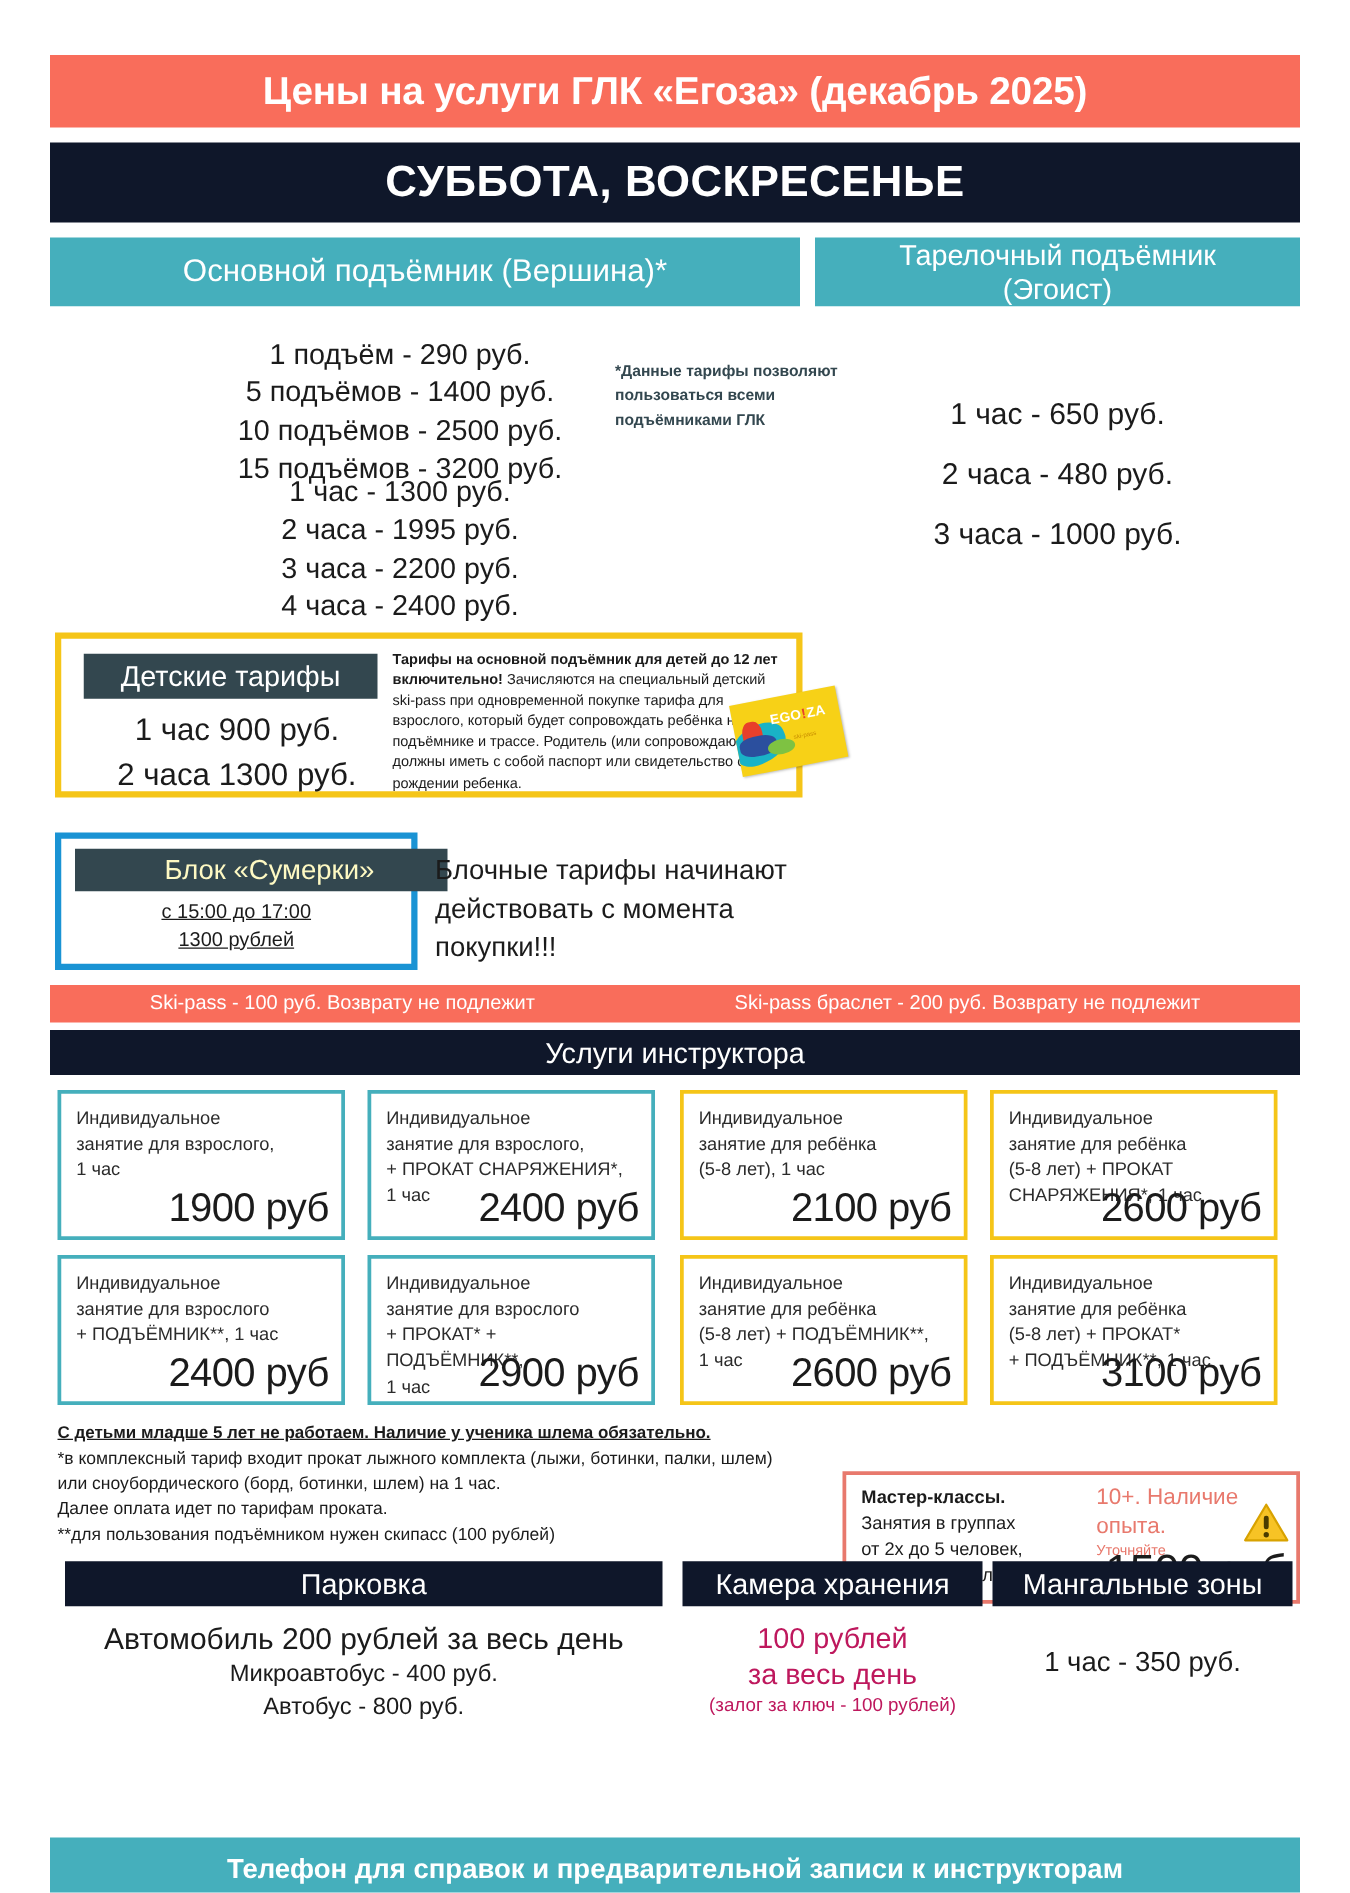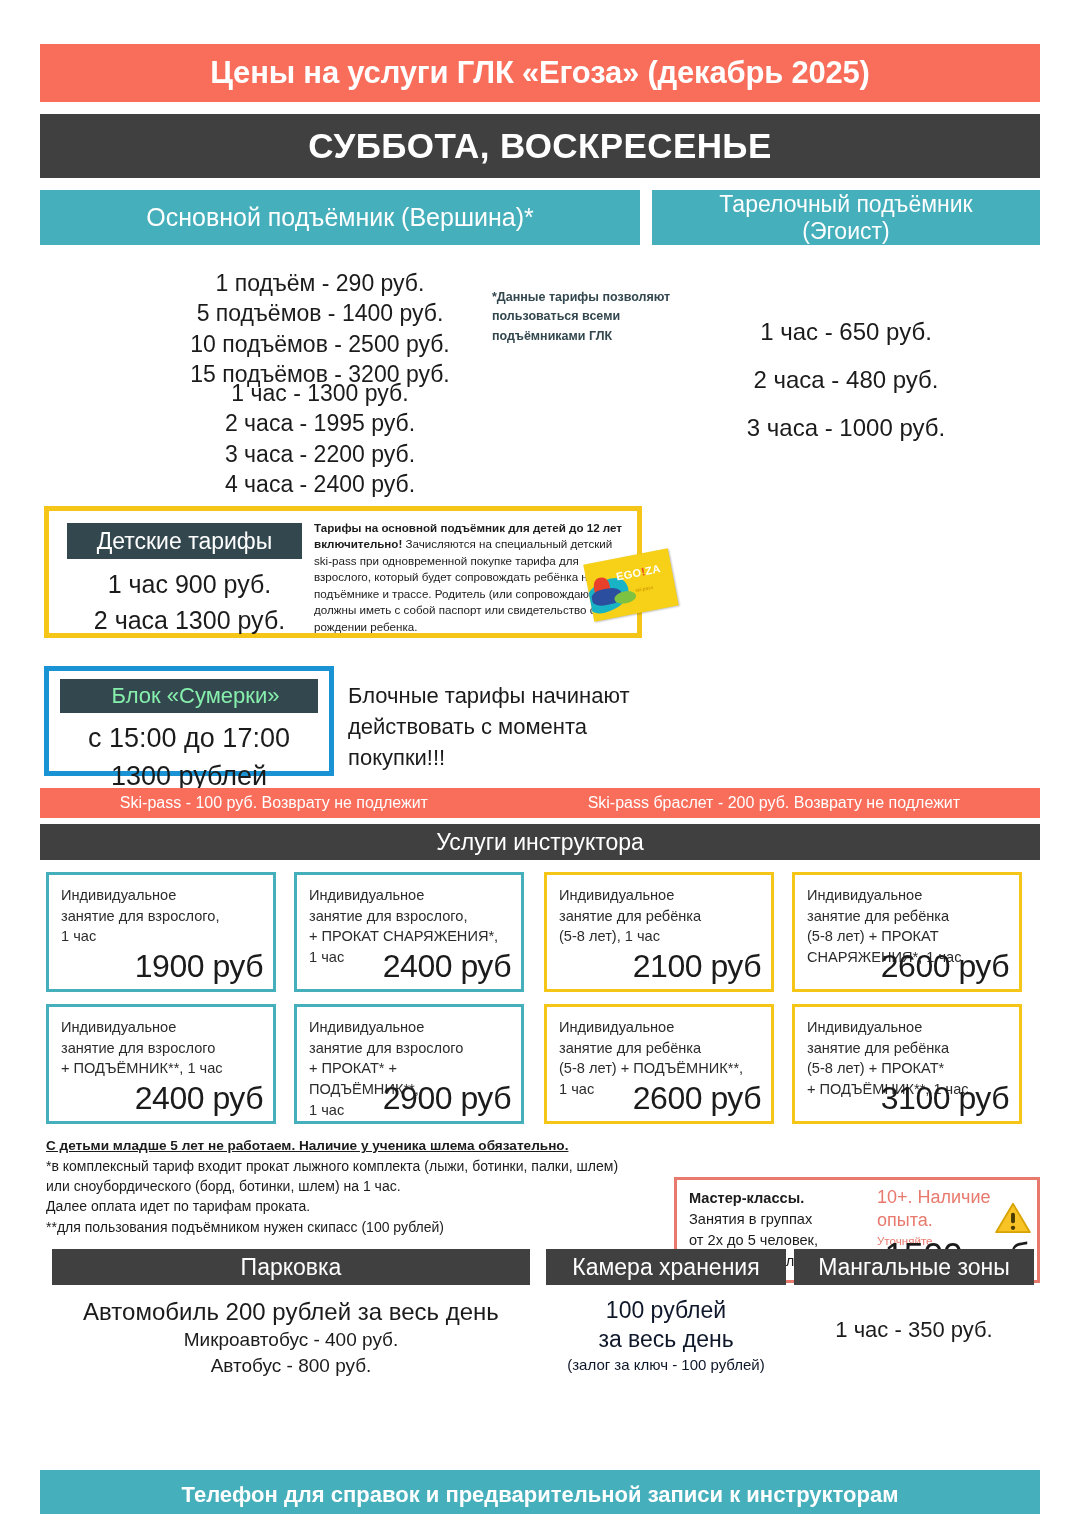--- a/index.html
+++ b/index.html
@@ -17,21 +17,21 @@
   
   .bar {
     position: absolute;
     display: flex;
     align-items: center;
     justify-content: center;
     text-align: center;
     color: #ffffff;
   }
   .bar-coral { background: #f96d5b; }
-  .bar-dark  { background: #404040; }
+  .bar-dark  { background: #0f172a; }
   .bar-teal  { background: #45afbc; }
 
   #title-bar {
     left: 40px; top: 44px; width: 1000px; height: 58px;
     font-size: 31px; font-weight: bold; letter-spacing: -0.2px;
   }
   #day-bar {
     left: 40px; top: 114px; width: 1000px; height: 64px;
     font-size: 35px; font-weight: bold; letter-spacing: 0.4px;
   }
@@ -114,27 +114,27 @@
   #skipass-card .card-sub {
     position: absolute; left: 46px; top: 32px; font-size: 5px; color: #c98f00;
   }
 
   
   #sumerki-box {
     position: absolute; left: 44px; top: 666px; width: 290px; height: 110px;
     border: 5px solid #1a93d4; background: #fff;
   }
   #sumerki-head {
-    position: absolute; left: 11px; top: 8px; width: 258px; height: 34px;
-    background: #33474f; color: #86efac; font-size: 22px;
+    position: absolute; left: 11px; top: 8px; width: 298px; height: 34px;
+    background: #33474f; color: #fef9c3; font-size: 22px;
     display: flex; align-items: center; justify-content: center; padding-left: 13px;
   }
   #sumerki-prices {
     position: absolute; left: 11px; top: 48px; width: 258px;
-    text-align: center; font-size: 27px; line-height: 1.42; color: #1b1b1b;
+    text-align: center; font-size: 16px; line-height: 1.42; color: #1b1b1b; text-decoration: underline;
   }
   #block-note {
     position: absolute; left: 348px; top: 680px; width: 330px;
     font-size: 22px; line-height: 1.42; color: #1b1b1b;
   }
 
   
   #skipass-strip {
     left: 40px; top: 788px; width: 1000px; height: 30px;
     justify-content: space-around; font-size: 16px;
@@ -196,21 +196,21 @@
   #bbq-head       { left: 794px; top: 1249px; width: 240px; height: 36px; font-size: 23px; }
 
   #parking-body {
     position: absolute; left: 52px; top: 1296px; width: 478px;
     text-align: center; color: #1b1b1b;
   }
   #parking-body .l1 { font-size: 24px; line-height: 1.3; }
   #parking-body .l2 { font-size: 19px; line-height: 1.35; }
   #storage-body {
     position: absolute; left: 546px; top: 1296px; width: 240px;
-    text-align: center; color: #0f172a;
+    text-align: center; color: #be185d;
   }
   #storage-body .l1 { font-size: 23px; line-height: 1.28; }
   #storage-body .l2 { font-size: 15px; line-height: 1.3; }
   #bbq-body {
     position: absolute; left: 794px; top: 1317px; width: 240px;
     text-align: center; font-size: 22px; color: #1b1b1b;
   }
 
   
   #footer-bar {

